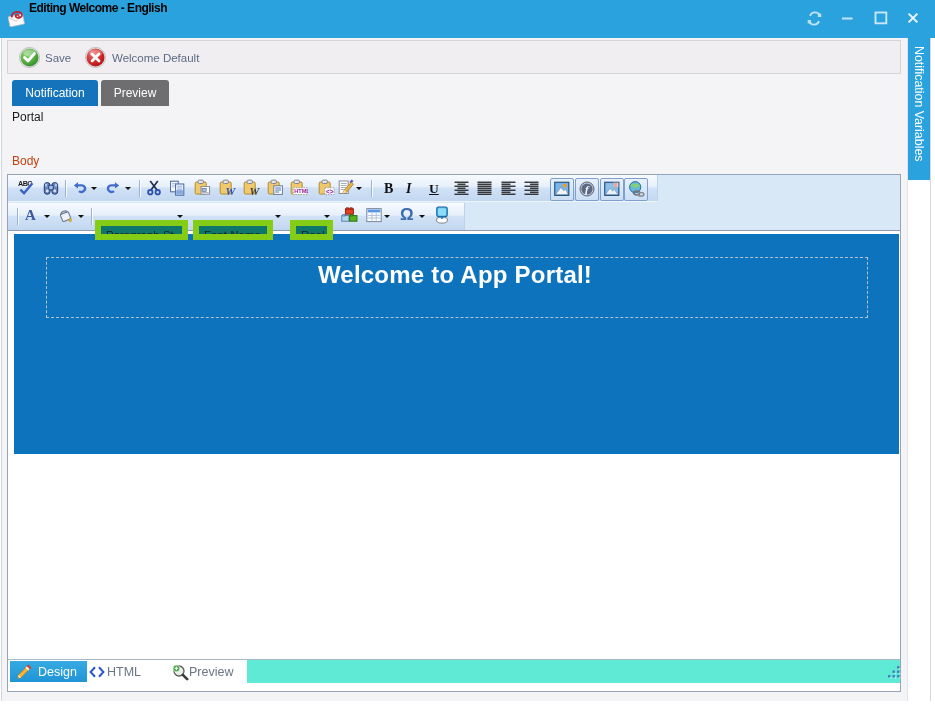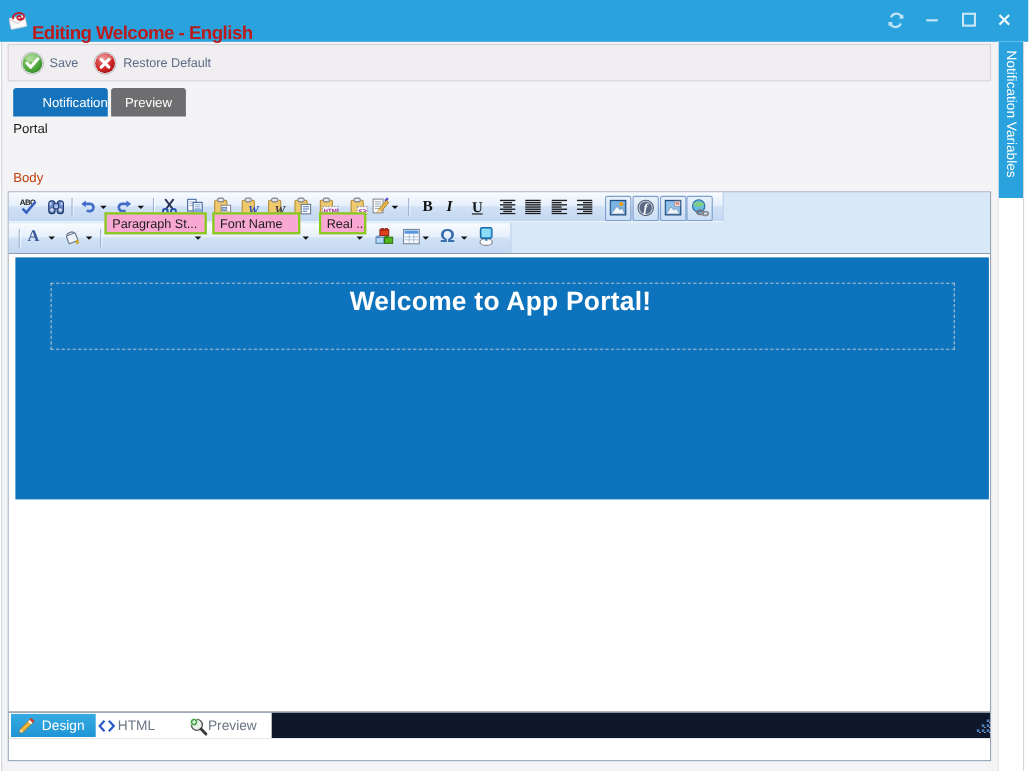--- a/index.html
+++ b/index.html
@@ -1,33 +1,33 @@
 <!DOCTYPE html>
 <html><head>
 <meta charset="utf-8">
 <style>
 *{margin:0;padding:0;box-sizing:border-box}
 html,body{width:935px;height:707px;background:#fff;font-family:"Liberation Sans",sans-serif;overflow:hidden}
 .abs{position:absolute}
 #stage{position:relative;width:935px;height:707px;background:#fff}
 
 #titlebar{left:0;top:0;width:935px;height:38px;background:#29a2dd}
-#titletext{left:29px;top:20px;color:#b91c1c;font-size:17px;font-weight:bold;letter-spacing:-0.5px}
+#titletext{left:29px;top:1px;color:#000000;font-size:12px;font-weight:bold;letter-spacing:-0.5px}
 
 #winbg{left:1px;top:38px;width:907px;height:663px;background:#f4f3f5;border-left:1px solid #ccd6e0}
 
 #rpanel{left:907px;top:38px;width:24px;height:663px;background:#fff;border-left:1px solid #e5e3e5;border-right:1px solid #d7d7d7}
 #vtab{left:908px;top:38px;width:22px;height:142px;background:#29a2dd;color:#fff;font-size:11.5px}
 #vtab span{position:absolute;left:4px;top:8px;writing-mode:vertical-rl;font-size:12.4px;letter-spacing:0px}
 
 #toolbar{left:7px;top:40px;width:894px;height:34px;background:#f0eef1;border:1px solid #d6d4d6}
 #savetext{left:45px;top:52px;font-size:11.5px;color:#5c6c84}
 #restoretext{left:112px;top:52px;font-size:11.5px;color:#5c6c84}
 
-#tabnotif{left:12px;top:80px;width:86px;height:26px;background:#1473ba;border-radius:3px 3px 0 0;color:#fff;font-size:12px;text-align:right;line-height:26px}
+#tabnotif{left:12px;top:80px;width:86px;height:26px;background:#1473ba;border-radius:3px 3px 0 0;color:#fff;font-size:12px;text-align:center;line-height:26px}
 #tabprev{left:101px;top:80px;width:68px;height:26px;background:#6e6d6f;border-radius:3px 3px 0 0;color:#fff;font-size:12px;text-align:center;line-height:26px}
 
 #lblsubject{left:12px;top:110px;font-size:12px;color:#1b1b1b}
 #subjinput{left:11px;top:131px;width:646px;height:21px;background:#fff;border:1px solid #c0bec0;font-size:13px;color:#1b1b1b;line-height:19px;padding-left:6px}
 #lblbody{left:12px;top:154px;font-size:12px;color:#c2410c}
 
 #editor{left:7px;top:174px;width:894px;height:518px;border:1px solid #96a4b8;background:#fff}
 #etbzone{left:0;top:0;width:892px;height:56px;background:#d9e8f7;border-bottom:1px solid #8d9cb2}
 #etb1{left:0;top:0;width:650px;height:27px;background:linear-gradient(#f8fbfe,#e6effb 45%,#d1e2f6 50%,#c2d7f0);border-right:1px solid #bdd2ea;border-bottom:1px solid #eef4fb}
 #etb2{left:0;top:28px;width:457px;height:27px;background:linear-gradient(#f8fbfe,#e6effb 45%,#d1e2f6 50%,#c2d7f0);border-right:1px solid #bdd2ea}
@@ -35,27 +35,27 @@
 .dd{position:absolute;width:0;height:0;border-left:3.2px solid transparent;border-right:3.2px solid transparent;border-top:3.6px solid #111}
 .ic{position:absolute}
 .glyph{position:absolute;font-family:"Liberation Serif",serif;color:#111}
 #econtent{left:0;top:56px;width:892px;height:436px;background:#fff}
 #bluebox{left:6px;top:3px;width:885px;height:220px;background:#0c73bc}
 #dash1{left:32px;top:23px;width:822px;height:61px;border:1px dashed #b3c2cd}
 #dash2{left:32px;top:84px;width:822px;height:47px;border:1px dashed #b3c2cd;border-top:none}
 #heading{width:100%;text-align:center;padding-top:5px;color:#fff;font-size:24px;font-weight:bold;line-height:1;position:relative;left:-2px;letter-spacing:0.22px}
 #para{width:100%;text-align:center;padding-top:4px;color:#fff;font-size:15.8px;line-height:1.05;letter-spacing:0.06px}
 
-#ebar{left:0;top:472px;width:892px;height:24px;background:#0f172a;border-top:1px solid #aab7c8}
+#ebar{left:0;top:484px;width:892px;height:24px;background:#5eead4;border-top:1px solid #aab7c8}
 #ebarwhite{left:0;top:0;width:239px;height:23px;background:#fff}
 #tabdesign{left:2px;top:1px;width:77px;height:21px;background:linear-gradient(#36aae2,#2095d6);color:#fff;font-size:12.5px}
 #tabdesign span{position:absolute;left:28px;top:3.5px}
 #htmltext{left:99px;top:5px;font-size:12.5px;color:#6a7684}
 #prevtext{left:181px;top:5px;font-size:12.5px;color:#6a7684}
-.combo{position:absolute;top:193px;height:20px;background:#f9a8d4;border:2px solid #84cc16;font-size:11.5px;color:#1c1c1c;line-height:18px;padding-left:5px;white-space:nowrap;overflow:hidden}
+.combo{position:absolute;top:220px;height:20px;background:#0f766e;border:6px solid #84cc16;font-size:11.5px;color:#1c1c1c;line-height:18px;padding-left:5px;white-space:nowrap;overflow:hidden}
 .ibtn{position:absolute;top:178px;width:24px;height:23px;border:1px solid #7da0cc;background:linear-gradient(#e8f1fc,#cadef5);border-radius:2px}
 </style>
 </head>
 <body>
 <div id="stage">
   <div class="abs" id="winbg"></div>
   <div class="abs" id="titlebar"></div>
   <div class="abs" id="titletext">Editing Welcome - English</div>
 
   <svg class="abs" style="left:8px;top:10px" width="17" height="17" viewBox="0 0 17 17">
@@ -113,21 +113,21 @@
     <path d="M7 7 L14 14 M14 7 L7 14" stroke="#fff" stroke-width="2.8" fill="none" stroke-linecap="round"></path>
     <ellipse cx="10.5" cy="6" rx="6.5" ry="3.6" fill="#ffffff" opacity="0.28"></ellipse>
     <defs>
       <radialGradient id="grest" cx="0.35" cy="0.3" r="0.9">
         <stop offset="0" stop-color="#e87070"></stop>
         <stop offset="0.6" stop-color="#cc2222"></stop>
         <stop offset="1" stop-color="#8c0f0f"></stop>
       </radialGradient>
     </defs>
   </svg>
-  <div class="abs" id="restoretext">Restore Default</div>
+  <div class="abs" id="restoretext">Welcome Default</div>
 
   <div class="abs" id="tabnotif">Notification</div>
   <div class="abs" id="tabprev">Preview</div>
 
   <div class="abs" id="lblsubject">Portal</div>
   <div class="abs" id="lblbody">Body</div>
 
   <div class="abs" id="editor">
     <div class="abs" id="etbzone">
       <div class="abs" id="etb1"></div>

